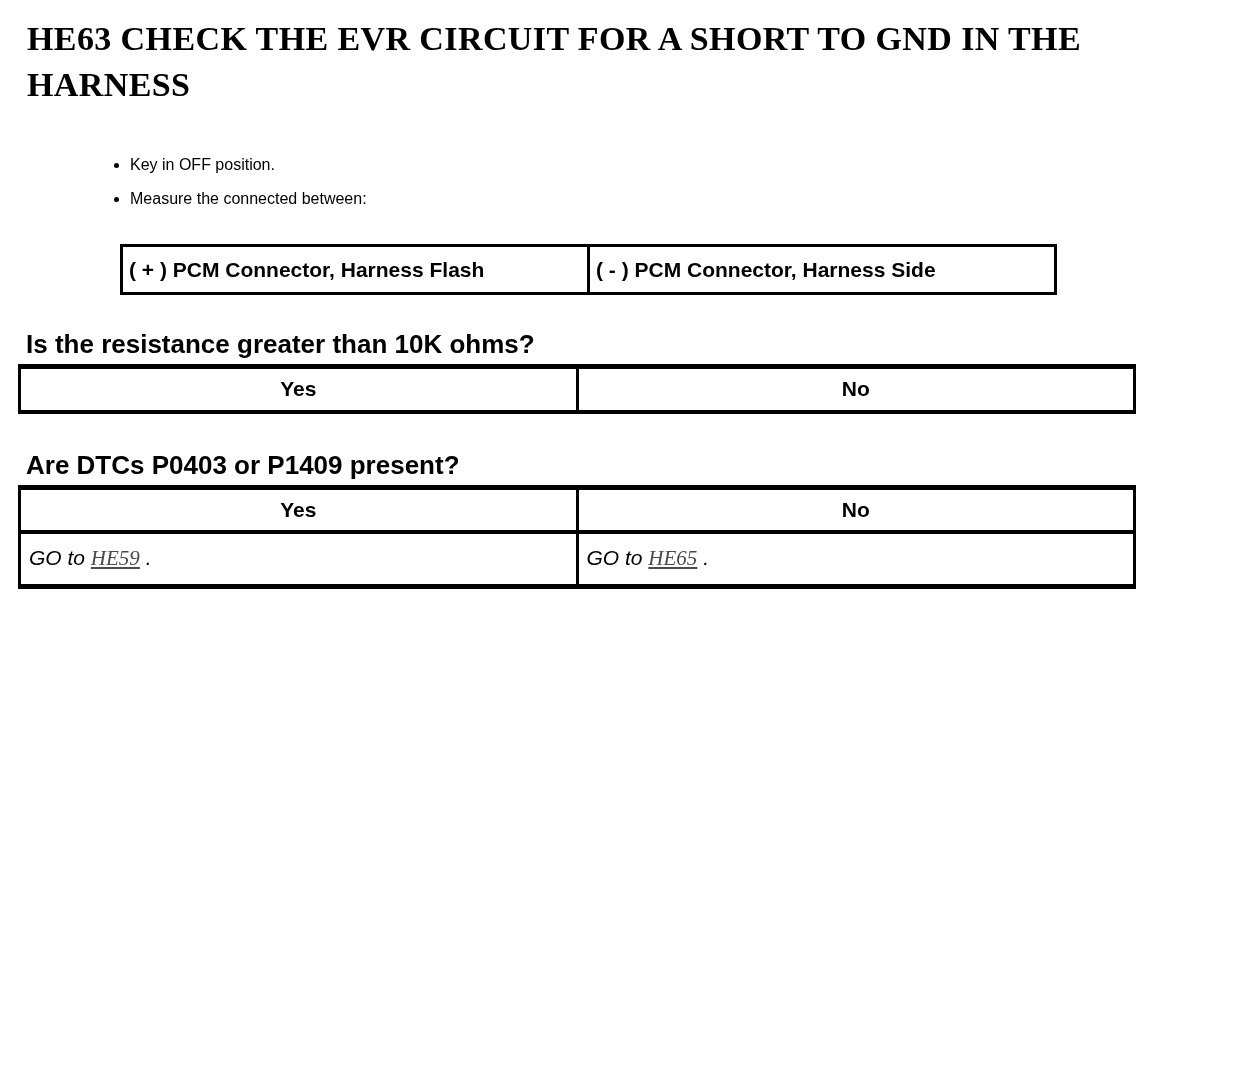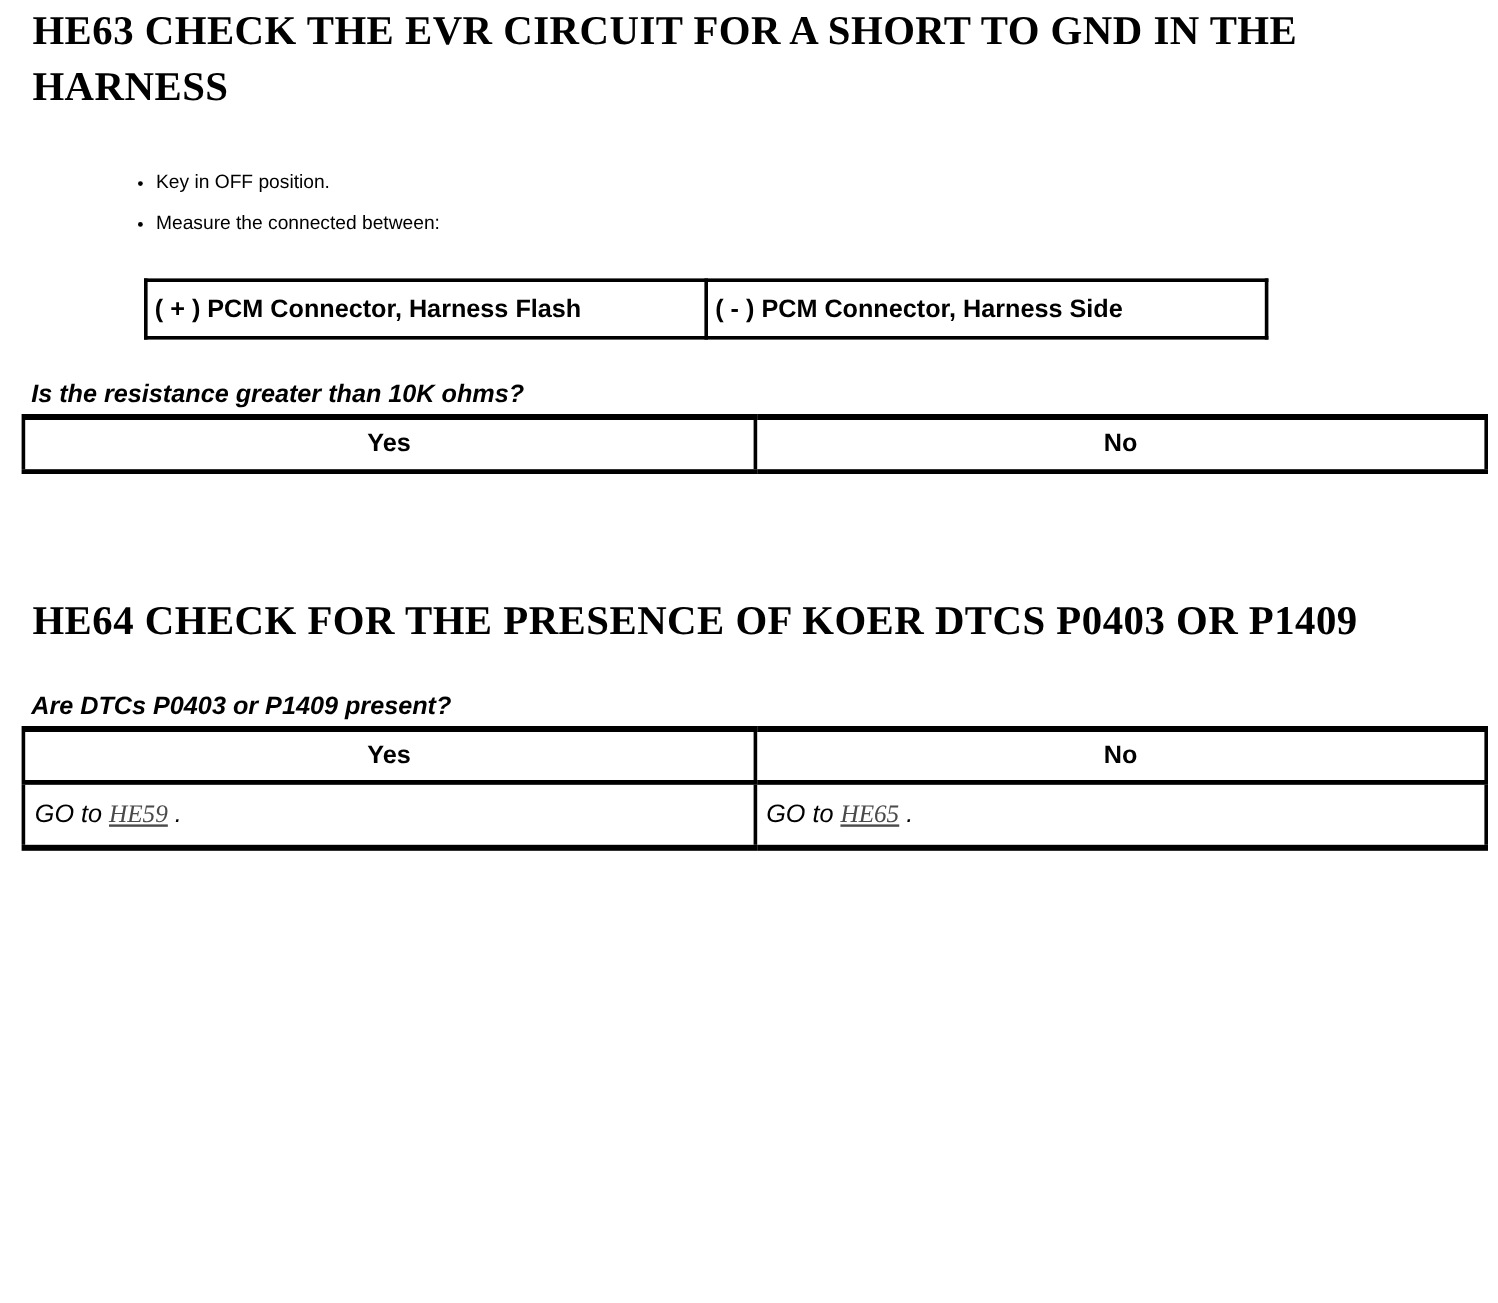--- a/index.html
+++ b/index.html
@@ -3,21 +3,21 @@
 <meta charset="utf-8">
 <style>
   * { box-sizing: border-box; }
   html, body {
     margin: 0; padding: 0;
     background: #ffffff;
     font-family: "Liberation Sans", sans-serif;
     color: #000000;
   }
   body { width: 1248px; height: 1086px; overflow: hidden; }
-  .page { padding-top: 4px; }
+  .page { padding-top: 16px; }
 
   h1.doc-heading {
     font-family: "Liberation Serif", serif;
     font-weight: bold;
     font-size: 34px;
     line-height: 46px;
     margin: 0 30px 0 27px;
     letter-spacing: 0.4px;
   }
   .section-he64 h1.doc-heading { margin-top: 100px; }
@@ -44,31 +44,30 @@
     padding: 0 6px;
     font-size: 21px;
     text-align: left;
     vertical-align: middle;
     overflow: hidden;
     white-space: nowrap;
   }
   table.measure th { font-weight: bold; }
 
   p.question {
-    font-size: 21px;
+    font-size: 26px;
     font-weight: bold;
     margin: 34px 0 4px 26px;
-    font-style: italic;
   }
   .section-he64 p.question { margin-top: 36px; }
 
   table.result {
     border-collapse: collapse;
     table-layout: fixed;
-    width: 1222px;
+    width: 1118px;
     margin: 0 0 0 18px;
   }
   table.result th {
     border: 3px solid #000000;
     border-top-width: 5px;
     border-bottom-width: 4px;
     height: 45px;
     font-size: 21px;
     font-weight: bold;
     text-align: center;
@@ -122,21 +121,20 @@
       <tbody>
           <tr>
         <th>Yes</th>
         <th>No</th>
       </tr>
     </tbody>
       </table>
   </section>
 
   <section class="section-he64">
-    <h1 class="doc-heading">HE64 CHECK FOR THE PRESENCE OF KOER DTCS P0403 OR P1409</h1>
 
 
     <p class="question">Are DTCs P0403 or P1409 present?</p>
 
     <table class="result short">
       <tbody>
           <tr>
         <th>Yes</th>
         <th>No</th>
       </tr>

